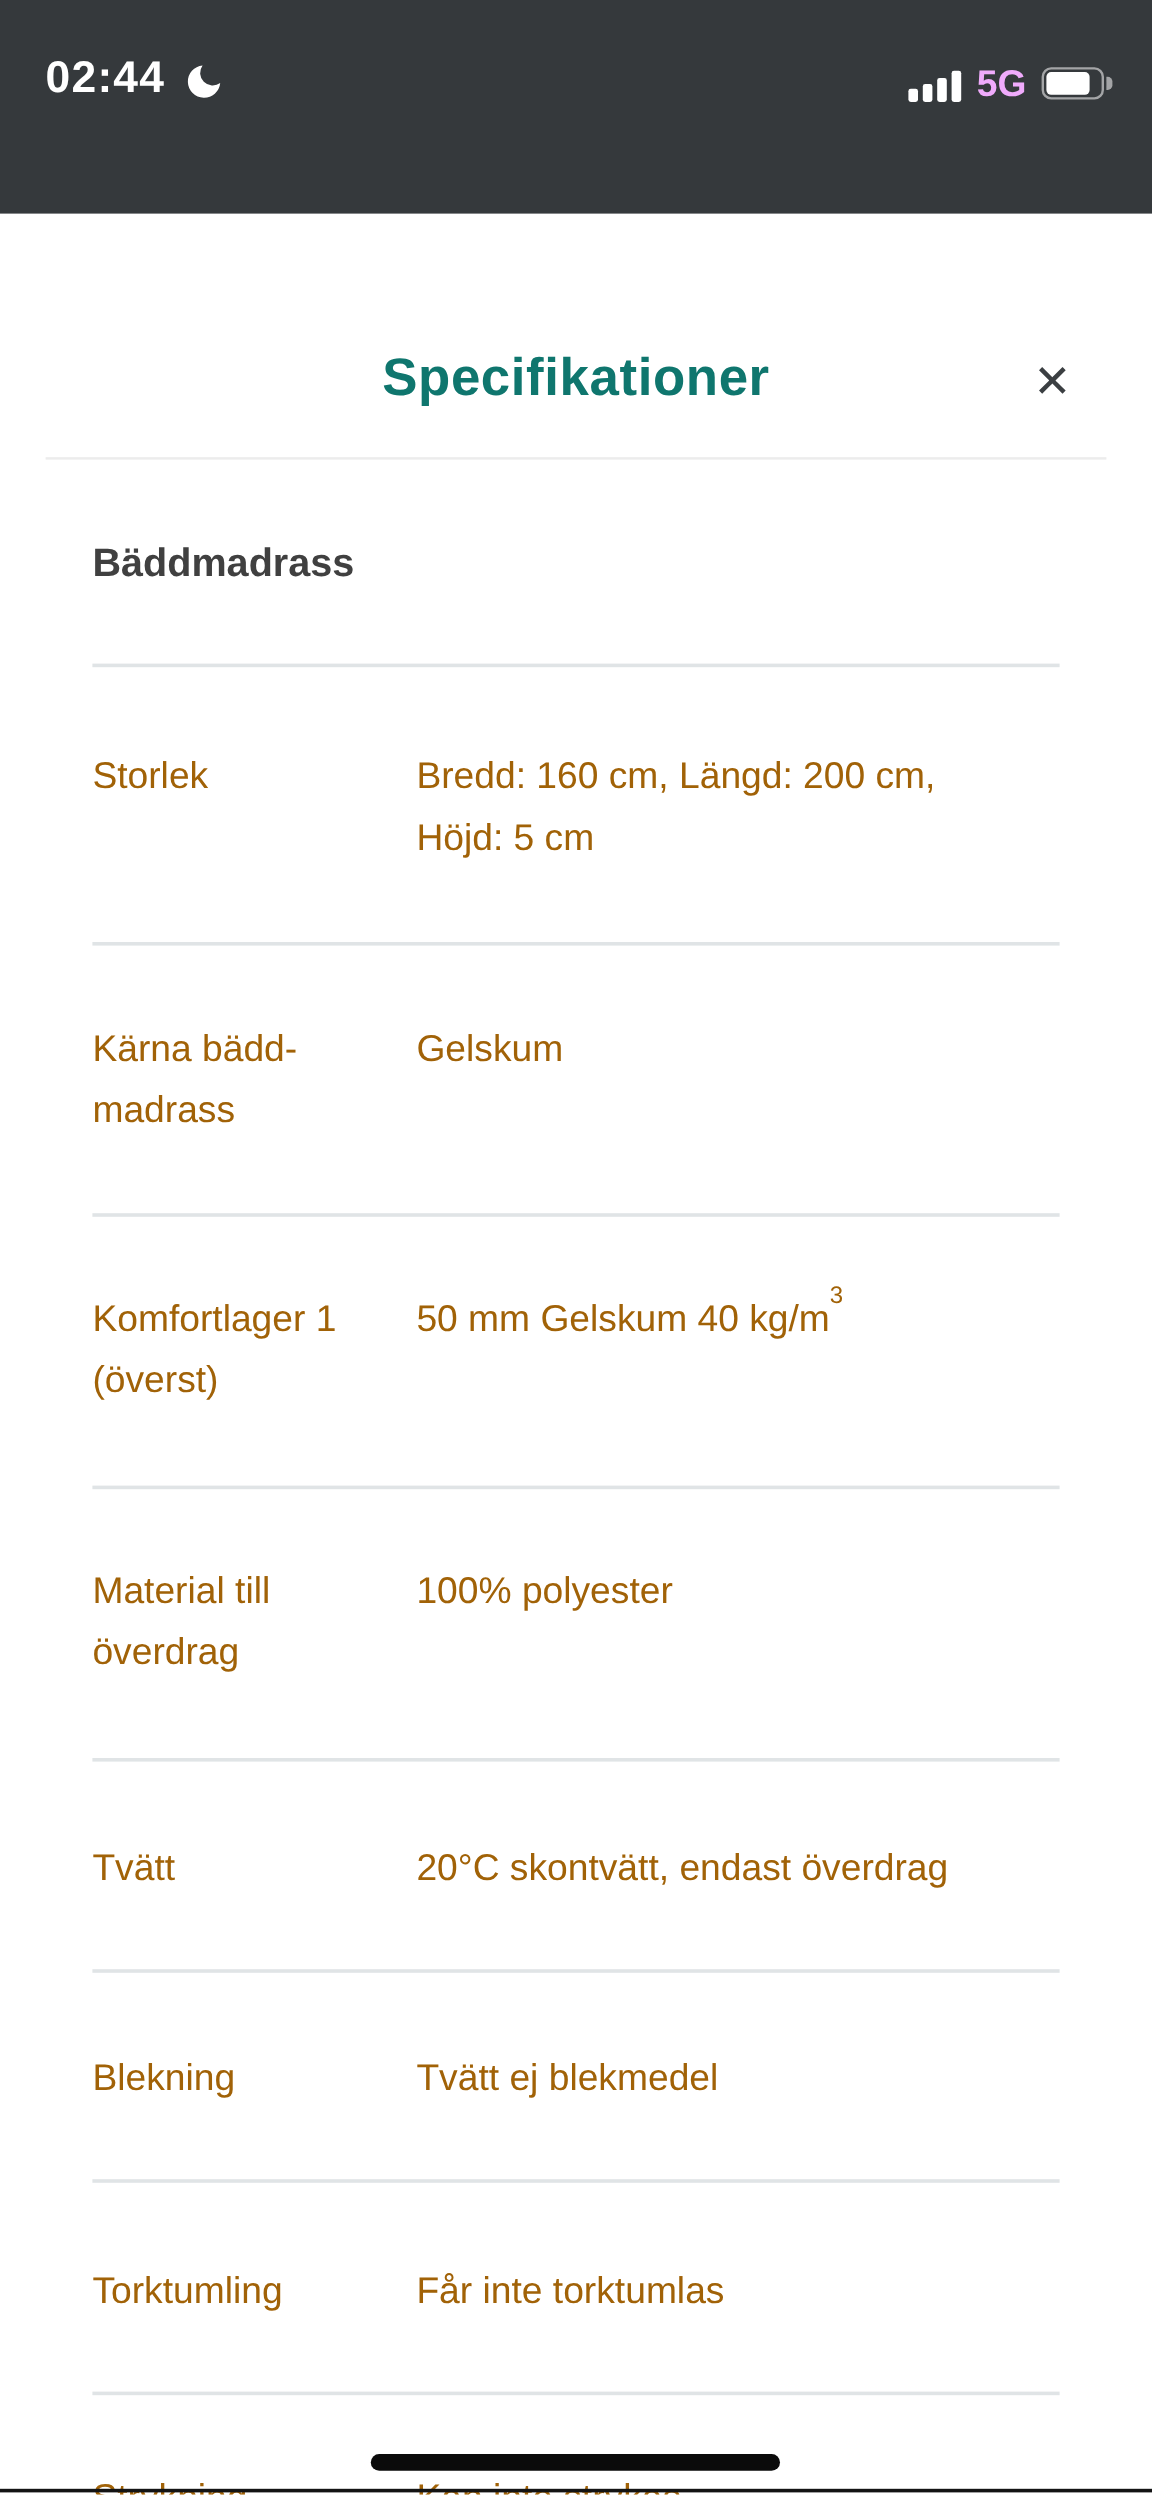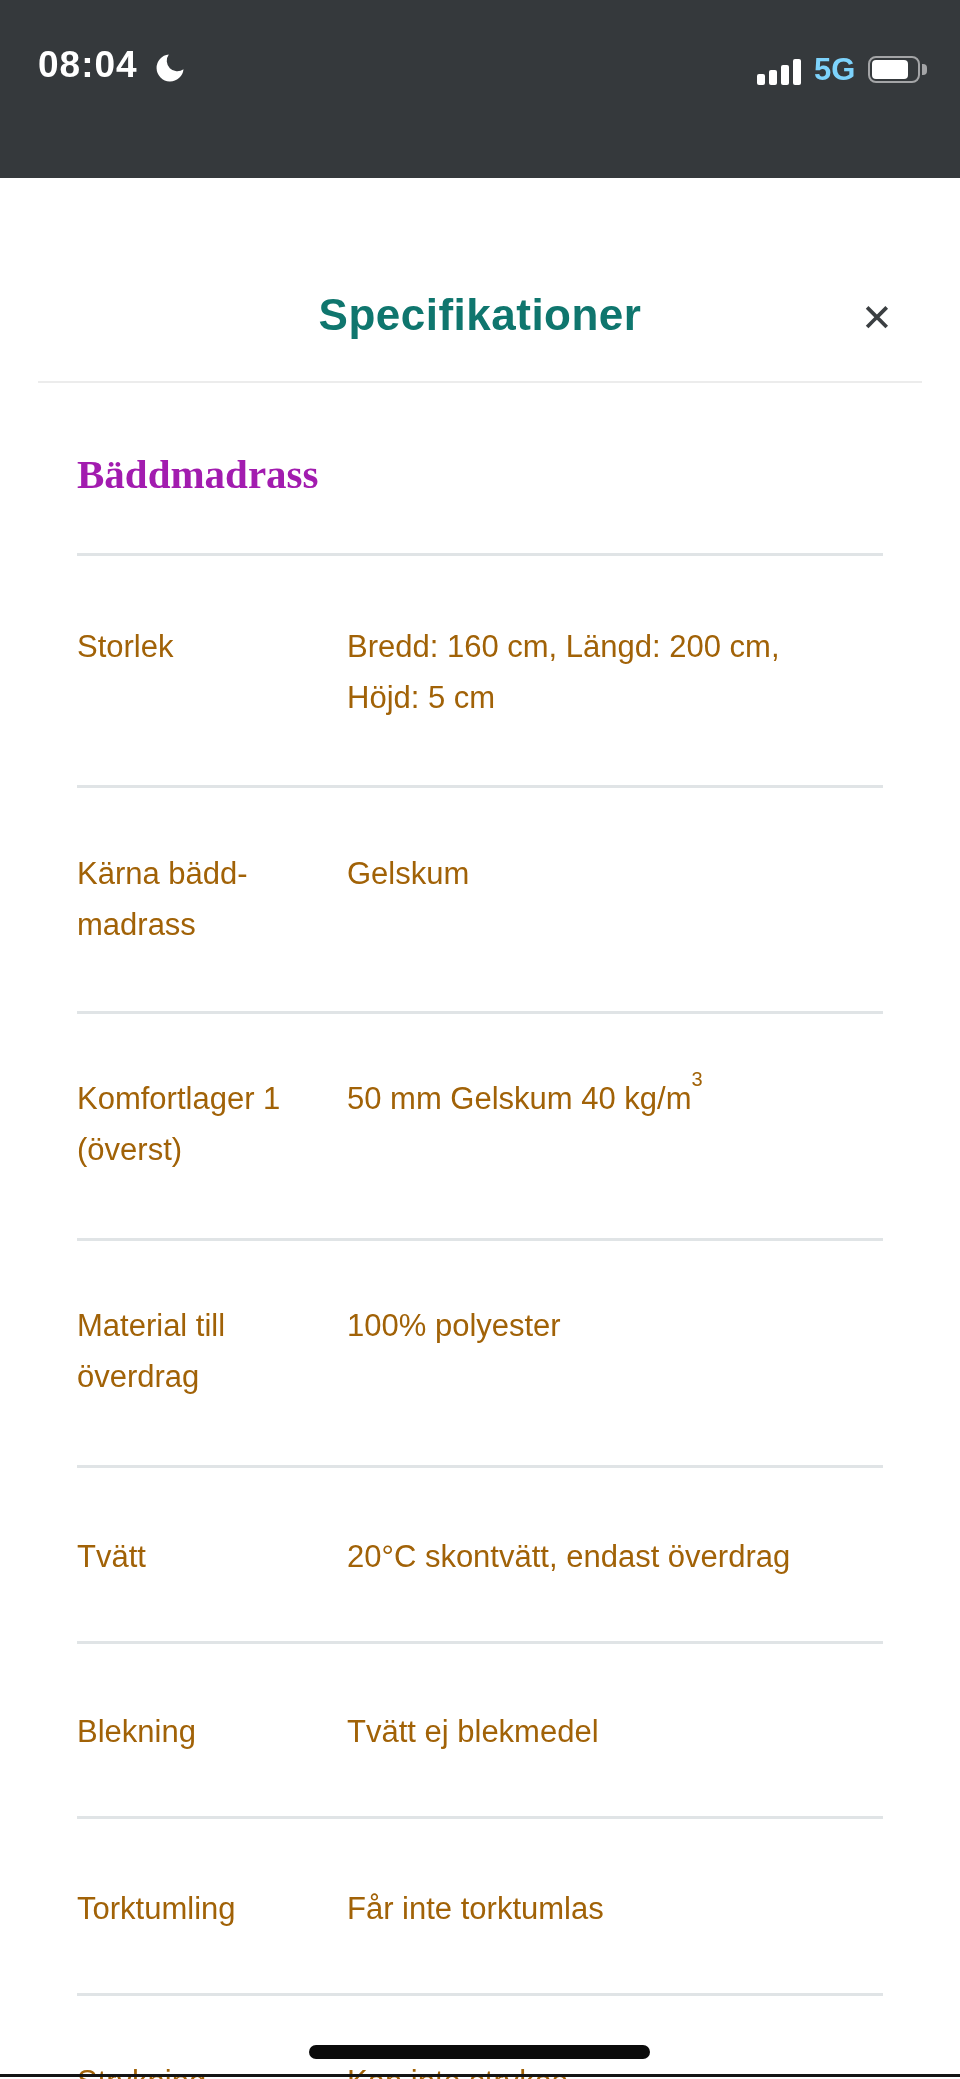--- a/index.html
+++ b/index.html
@@ -26,21 +26,21 @@
     font-size: 37px; font-weight: 600; color: #ffffff;
     letter-spacing: 1px;
   }
   .moon { position: absolute; left: 152px; top: 50px; width: 36px; height: 36px; }
   .signal { position: absolute; left: 757px; top: 58px; width: 46px; height: 27px; }
   .signal .bar { position: absolute; bottom: 0; width: 8px; background: #ffffff; border-radius: 2px; }
   .signal .b1 { left: 0;  height: 11px; }
   .signal .b2 { left: 12px; height: 15px; }
   .signal .b3 { left: 24px; height: 20px; }
   .signal .b4 { left: 36px; height: 26px; }
-  .network { position: absolute; left: 814px; top: 52px; font-size: 31px; font-weight: 600; color: #7dd3fc; }
+  .network { position: absolute; left: 814px; top: 52px; font-size: 31px; font-weight: 600; color: #f0abfc; }
   .battery { position: absolute; left: 868px; top: 56px; width: 60px; height: 27px; }
   .battery .shell {
     position: absolute; left: 0; top: 0; width: 52px; height: 27px;
     border: 2px solid rgba(255,255,255,0.55); border-radius: 8px;
   }
   .battery .fill {
     position: absolute; left: 4px; top: 4px; width: 36px; height: 19px;
     background: #ffffff; border-radius: 4px;
   }
   .battery .tip {
@@ -64,21 +64,21 @@
     background: none; border: none; padding: 0; cursor: pointer;
     font-size: 38px; line-height: 64px; text-align: center;
     color: #3b3f42; font-family: "DejaVu Sans", sans-serif;
   }
   .header-divider {
     position: absolute; left: 38px; top: 381px; width: 884px; height: 2px;
     background: #ececec;
   }
   .section-heading {
     position: absolute; left: 77px; top: 450px;
-    font-size: 41px; font-weight: 700; color: #a21caf; font-family: Liberation Serif, serif;
+    font-size: 33px; font-weight: 700; color: #404040;
   }
 
   
   .tdiv {
     position: absolute; left: 77px; width: 806px; height: 3px;
     background: #e0e4e6;
   }
   .row { position: absolute; left: 0; width: 960px; }
   .cell { position: absolute; top: 0; font-size: 31px; line-height: 51px; color: #a16207; }
   .cell span { white-space: pre-line; }
@@ -95,21 +95,21 @@
     position: absolute; left: 309px; top: 2045px; width: 341px; height: 14px;
     background: #0b0b0b; border-radius: 8px; z-index: 6;
   }
 </style>
 </head>
 <body>
 
 <div id="screen">
 
   <div class="statusbar">
-    <div class="time">08:04</div>
+    <div class="time">02:44</div>
     <span class="moon">
       <svg width="36" height="36" viewBox="0 0 24 24">
         <path d="M21 12.79A9 9 0 1 1 11.21 3 7 7 0 0 0 21 12.79z" fill="#ffffff"></path>
       </svg>
     </span>
     <div class="signal">
       <div class="bar b1"></div>
         <div class="bar b2"></div>
         <div class="bar b3"></div>
         <div class="bar b4"></div>

